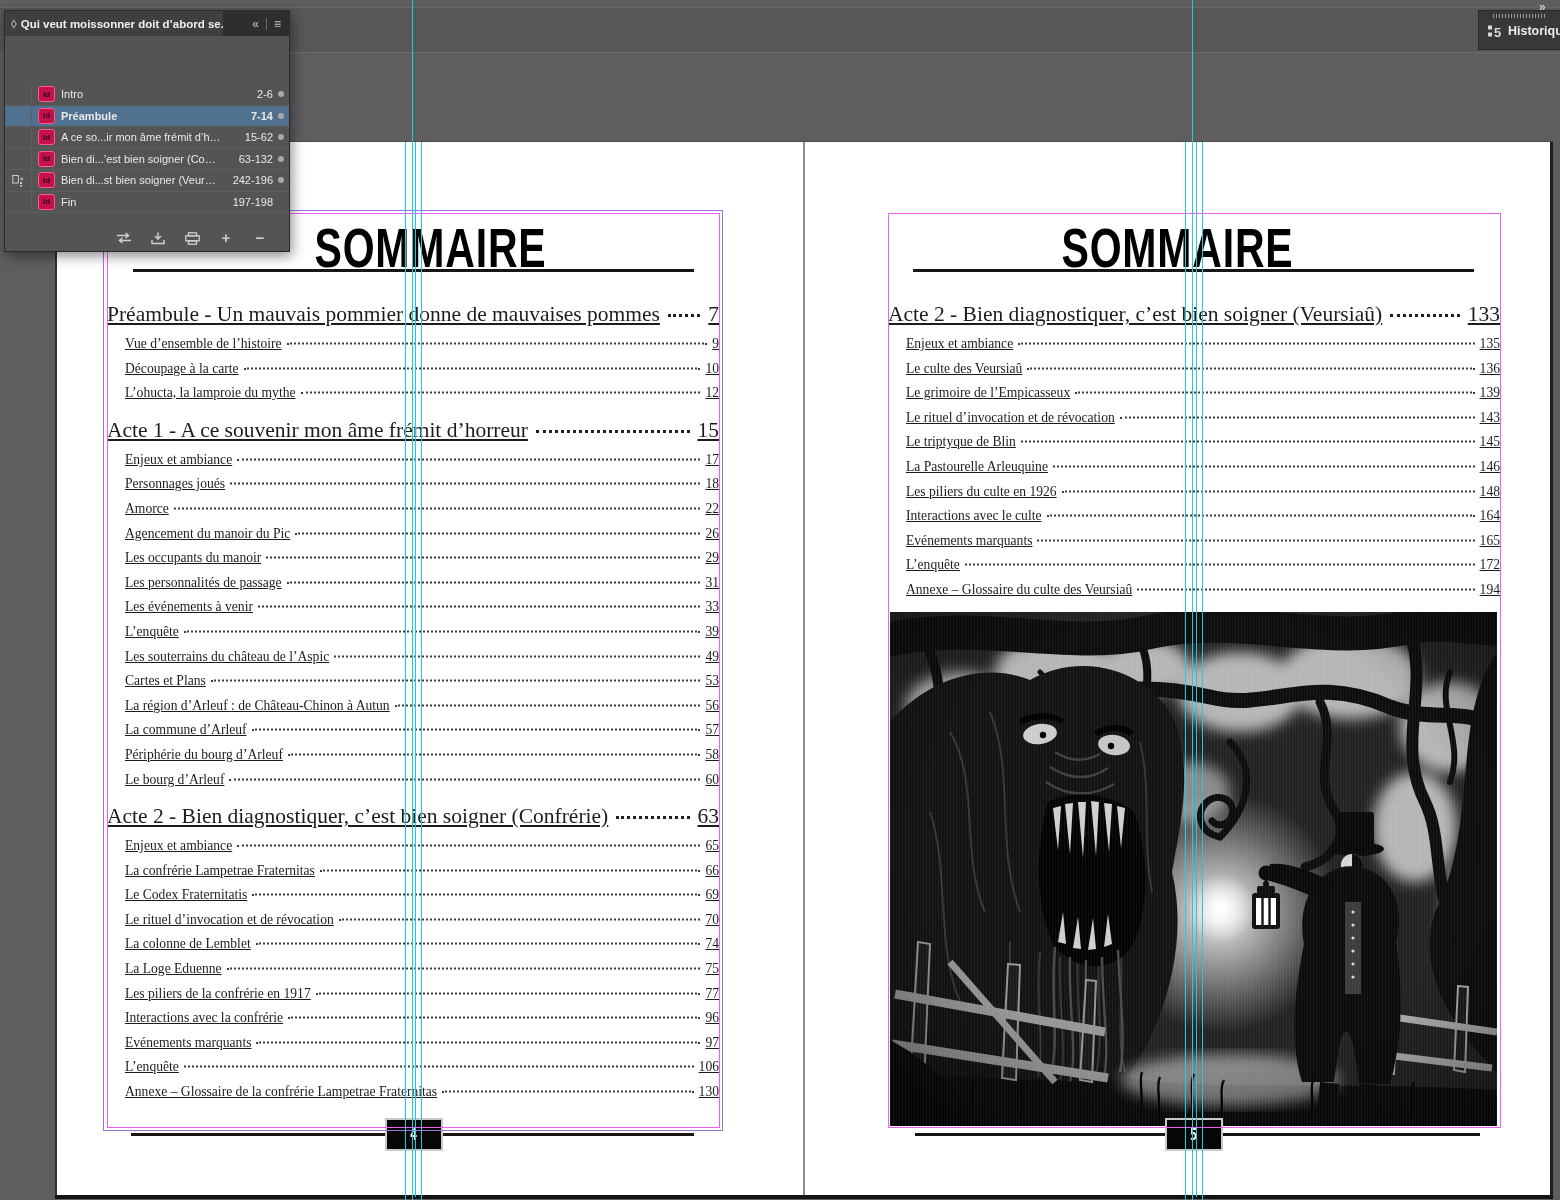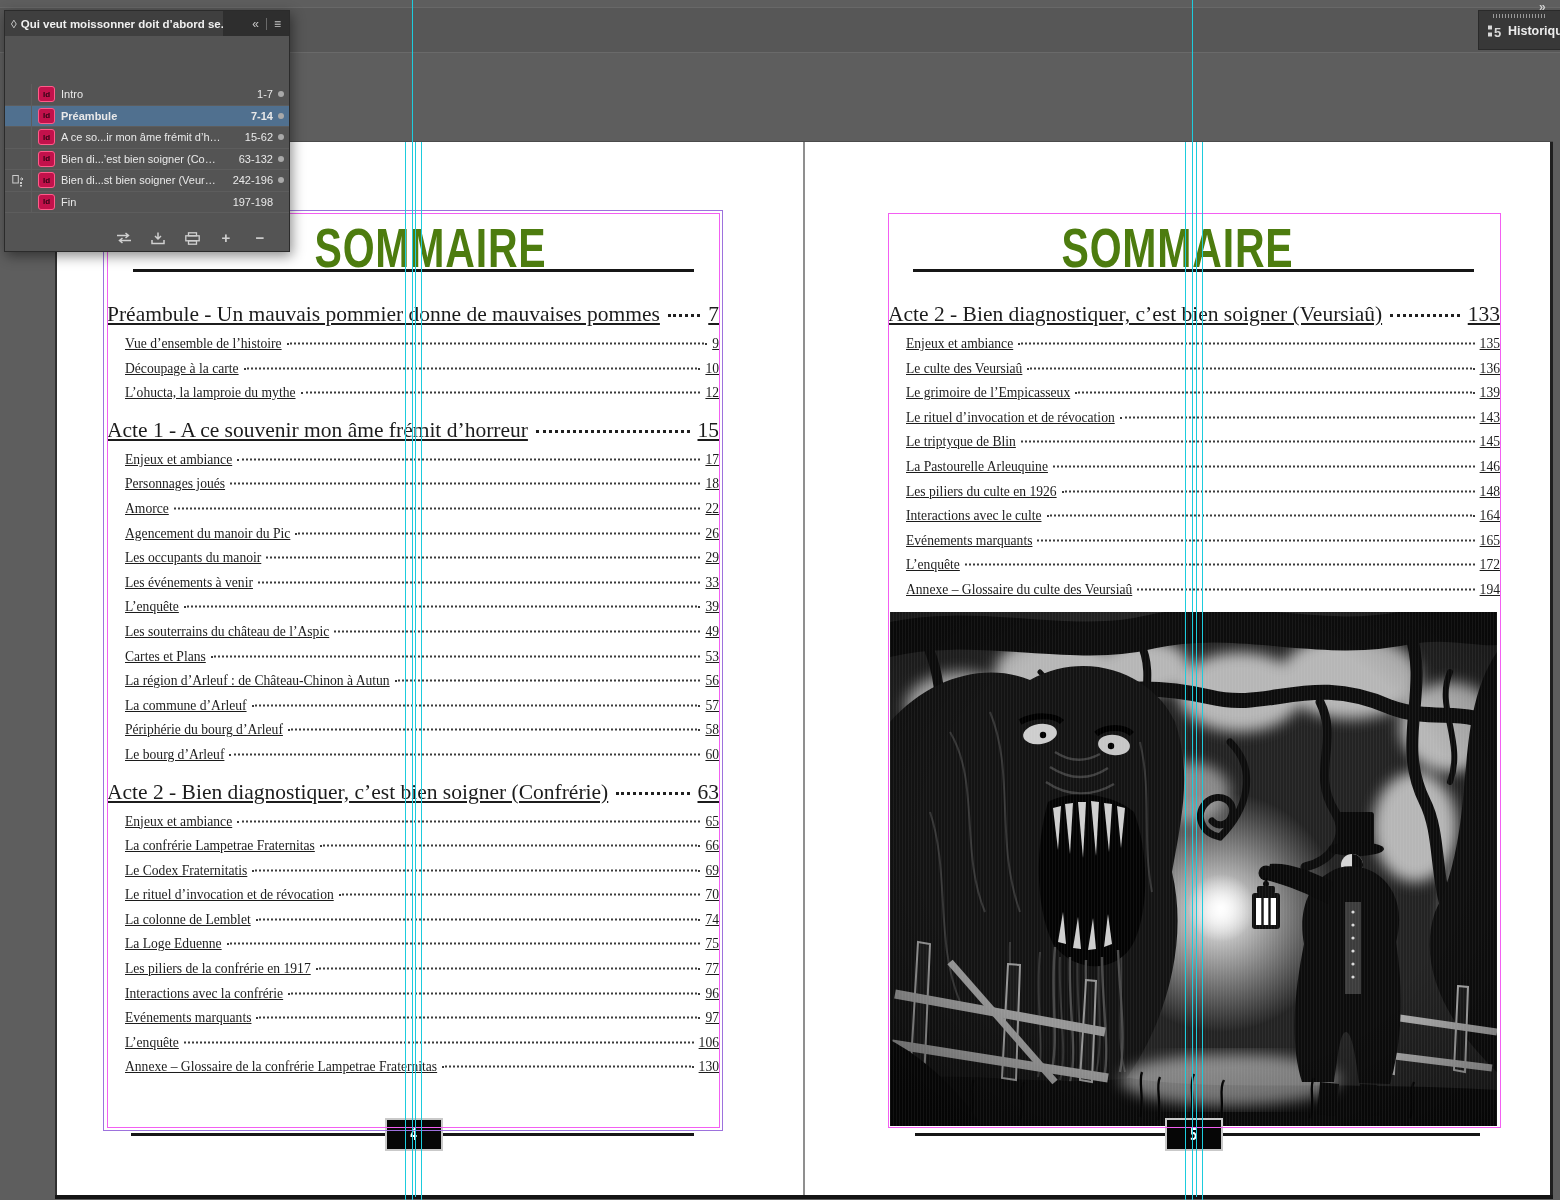--- a/index.html
+++ b/index.html
@@ -21,21 +21,21 @@
   .spread-left-edge{left:55px;top:142px;width:2px;height:1055px;background:#303030;}
   .spread-right-edge{left:1550px;top:142px;width:3px;height:1056px;background:#1f1f1f;}
   .spread-bottom{left:55px;top:1195px;width:1498px;height:4px;background:#141414;}
 
   
   .guide-v{width:1px;background:#1dccdd;z-index:7;}
   .margin-rect{border:1px solid #f35ef2;z-index:6;pointer-events:none;}
   .frame-rect{border:1px solid #9d72dd;z-index:5;pointer-events:none;}
 
   
-  .page-title{top:74px;left:0;width:100%;text-align:center;color:#4d7c0f;}
+  .page-title{top:74px;left:0;width:100%;text-align:center;color:#000000;}
   .page-title .big{display:inline-block;font-size:50px;font-weight:900;
      letter-spacing:1px;transform:scale(.82,1.1);transform-origin:center top;
      font-family:"Liberation Sans",sans-serif;}
   .title-rule{height:3px;background:#161616;top:127px;}
 
   
   .toc{top:152px;width:612px;color:#1c1c1c;font-family:"Liberation Serif",serif;}
   #toc-left{left:50px;} #toc-right{left:83px;}
   .toc-row{display:flex;align-items:baseline;text-decoration:underline;}
   .toc-row .t{white-space:nowrap;}
@@ -150,20 +150,25 @@
         </div>
         <div class="toc-row lvl2">
           <span class="t">Agencement du manoir du Pic</span>
           <span class="dots"></span>
           <span class="p">26</span>
         </div>
         <div class="toc-row lvl2">
           <span class="t">Les occupants du manoir</span>
           <span class="dots"></span>
           <span class="p">29</span>
+        </div>
+        <div class="toc-row lvl2">
+          <span class="t">Les personnalités de passage</span>
+          <span class="dots"></span>
+          <span class="p">31</span>
         </div>
         <div class="toc-row lvl2">
           <span class="t">Les événements à venir</span>
           <span class="dots"></span>
           <span class="p">33</span>
         </div>
         <div class="toc-row lvl2">
           <span class="t">L’enquête</span>
           <span class="dots"></span>
           <span class="p">39</span>
@@ -542,21 +547,21 @@
         <span>«</span>
         <span class="sep"></span>
         <span>≡</span>
       </div>
     </div>
     <div class="bp-rows" id="book-document-list">
         <div class="bp-row">
           <span class="bp-gutter"></span>
           <span class="bp-docicon">Id</span>
           <span class="bp-name">Intro</span>
-          <span class="bp-pages">1-7</span>
+          <span class="bp-pages">2-6</span>
           <span class="bp-dotcol">
             <span class="bp-dot"></span>
           </span>
         </div>
         <div class="bp-row selected">
           <span class="bp-gutter"></span>
           <span class="bp-docicon">Id</span>
           <span class="bp-name">Préambule</span>
           <span class="bp-pages">7-14</span>
           <span class="bp-dotcol">

